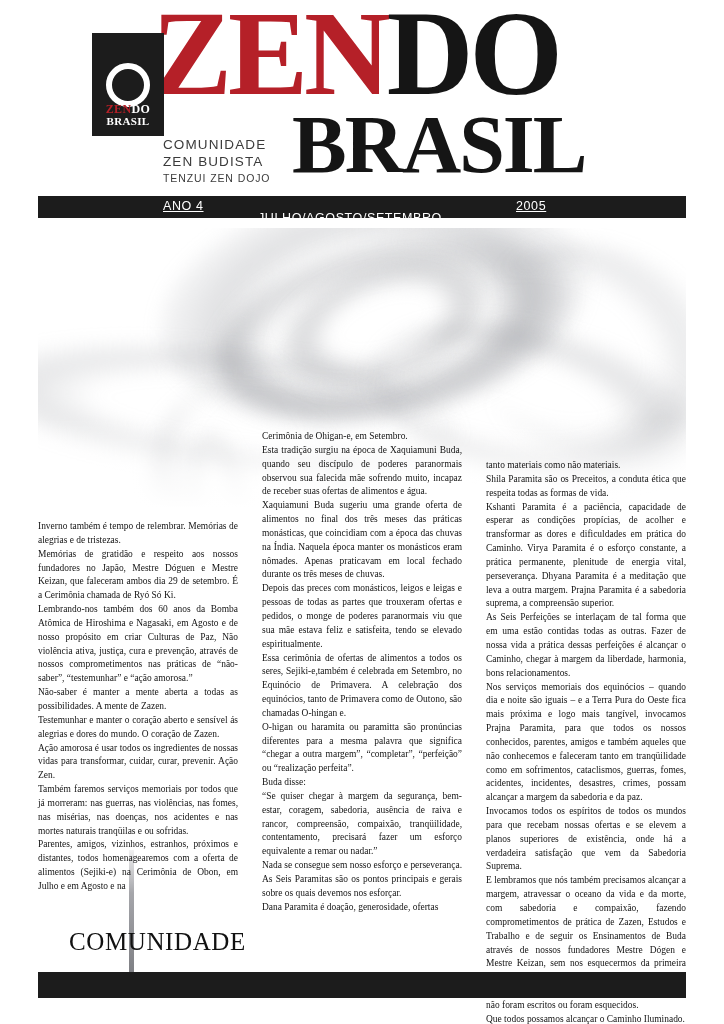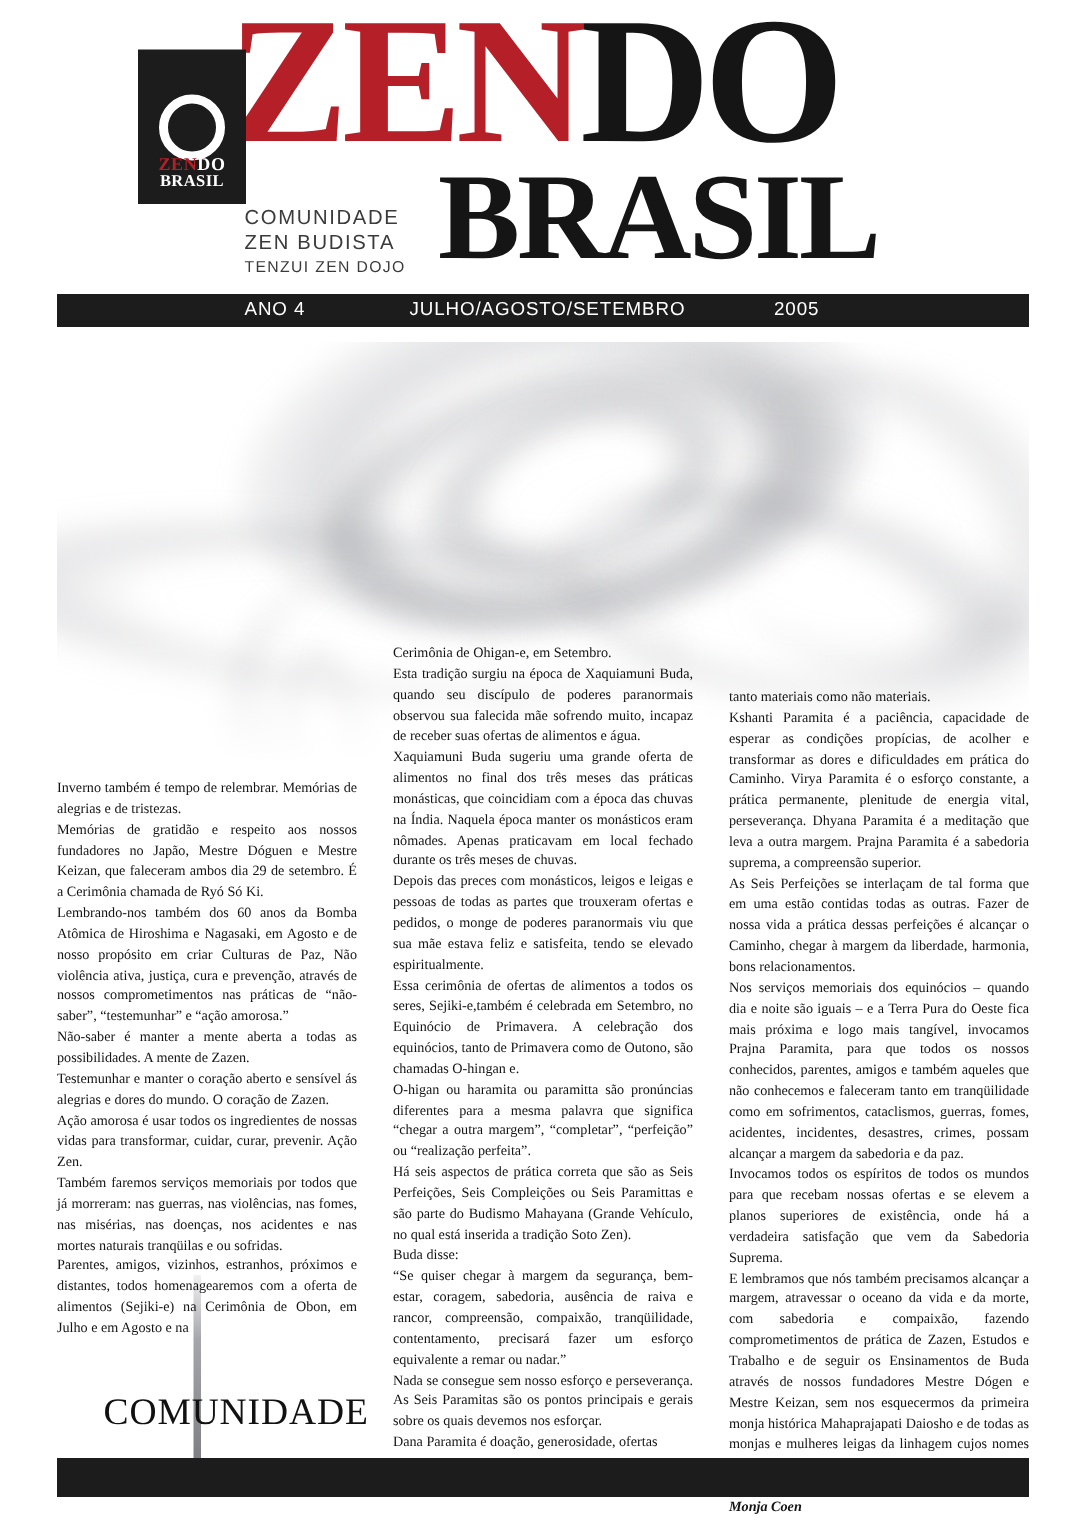--- a/index.html
+++ b/index.html
@@ -107,23 +107,23 @@
   #issue-banner {
     position: absolute;
     left: 38px; top: 196px;
     width: 648px; height: 22px;
     background: #1c1c1c;
     color: #ffffff;
     font-family: "Liberation Sans", sans-serif;
     font-size: 12.5px;
     letter-spacing: 0.6px;
   }
-  #issue-banner span { position: absolute; top: 3px; white-space: nowrap; }
+  #issue-banner span { position: absolute; top: 3px; white-space: nowrap; text-decoration: underline; }
   #banner-ano    { left: 125px; }
-  #banner-months { left: 235px; }
+  #banner-months { left: 220px; margin-top: 12px; }
   #banner-year   { left: 478px; text-align: center; }
 
   
   #smoke-area {
     position: absolute;
     left: 38px; top: 228px;
     width: 648px; height: 300px;
     overflow: hidden;
     z-index: 0;
   }
@@ -327,29 +327,29 @@
     <p>Parentes, amigos, vizinhos, estranhos, próximos e distantes, todos homenagearemos com a oferta de alimentos (Sejiki-e) na Cerimônia de Obon, em Julho e em Agosto e na</p>
   </div>
 
   <div class="col" id="col-2">
     <p class="noj">Cerimônia de Ohigan-e, em Setembro.</p>
     <p>Esta tradição surgiu na época de Xaquiamuni Buda, quando seu discípulo de poderes paranormais observou sua falecida mãe sofrendo muito, incapaz de receber suas ofertas de alimentos e água.</p>
     <p>Xaquiamuni Buda sugeriu uma grande oferta de alimentos no final dos três meses das práticas monásticas, que coincidiam com a época das chuvas na Índia. Naquela época manter os monásticos eram nômades. Apenas praticavam em local fechado durante os três meses de chuvas.</p>
     <p>Depois das preces com monásticos, leigos e leigas e pessoas de todas as partes que trouxeram ofertas e pedidos, o monge de poderes paranormais viu que sua mãe estava feliz e satisfeita, tendo se elevado espiritualmente.</p>
     <p>Essa cerimônia de ofertas de alimentos a todos os seres, Sejiki-e,também é celebrada em Setembro, no Equinócio de Primavera.   A celebração dos equinócios, tanto de Primavera como de Outono, são chamadas  O-hingan e.</p>
     <p>O-higan ou haramita ou paramitta são  pronúncias diferentes para a mesma palavra que significa “chegar a outra margem”, “completar”, “perfeição” ou “realização perfeita”.</p>
-    <p>Há seis aspectos de prática correta que são as Seis Perfeições, Seis Compleições ou Seis Paramittas e são parte do Budismo Mahayana (Grande Vehículo, no qual está inserida a tradição Soto Zen).</p>
     <p class="noj">Buda disse:</p>
     <p>“Se quiser chegar à margem da segurança, bem-estar, coragem, sabedoria, ausência de raiva e rancor, compreensão, compaixão, tranqüilidade, contentamento, precisará fazer um esforço equivalente a remar ou nadar.”</p>
     <p>Nada se consegue sem nosso esforço e perseverança. As Seis Paramitas são os pontos principais e gerais sobre os quais devemos nos esforçar.</p>
     <p>Dana Paramita é doação, generosidade, ofertas</p>
   </div>
 
   <div class="col" id="col-3">
     <p class="noj">tanto materiais como não materiais.</p>
+    <p>Shila Paramita são os Preceitos, a conduta ética que respeita todas as formas de vida.</p>
     <p>Kshanti Paramita é a paciência, capacidade de esperar as condições propícias, de  acolher e transformar as dores e dificuldades em prática do Caminho. Virya Paramita é o esforço constante, a prática permanente, plenitude de energia vital, perseverança. Dhyana Paramita é a meditação que leva a outra margem. Prajna Paramita é a sabedoria suprema, a compreensão superior.</p>
     <p>As Seis Perfeições se interlaçam de tal forma que em uma estão contidas todas as outras.  Fazer de nossa vida a prática dessas perfeições é alcançar o Caminho, chegar à margem da liberdade, harmonia, bons relacionamentos.</p>
     <p>Nos serviços memoriais dos equinócios – quando dia e noite são iguais – e a Terra Pura do Oeste fica mais próxima e logo mais tangível, invocamos Prajna Paramita, para que todos os nossos conhecidos, parentes, amigos e também aqueles que não conhecemos e faleceram tanto em tranqüilidade como em sofrimentos, cataclismos, guerras, fomes, acidentes, incidentes, desastres, crimes, possam alcançar a margem da sabedoria e da paz.</p>
     <p>Invocamos todos os espíritos de todos os mundos para que recebam nossas ofertas e se elevem a planos superiores de existência, onde há a verdadeira satisfação que vem da Sabedoria Suprema.</p>
     <p>E lembramos que nós também precisamos alcançar a margem, atravessar o oceano da vida e da morte, com sabedoria e compaixão, fazendo comprometimentos de prática de Zazen, Estudos e Trabalho e de seguir os Ensinamentos de Buda através de nossos fundadores Mestre Dógen e Mestre Keizan, sem nos esquecermos da primeira monja histórica Mahaprajapati Daiosho e de todas as monjas e mulheres leigas da linhagem cujos nomes não foram escritos ou foram esquecidos.</p>
     <p class="noj">Que todos possamos alcançar o Caminho Iluminado.</p>
     <p class="sig">Monja Coen</p>
   </div>
 
 </div>

